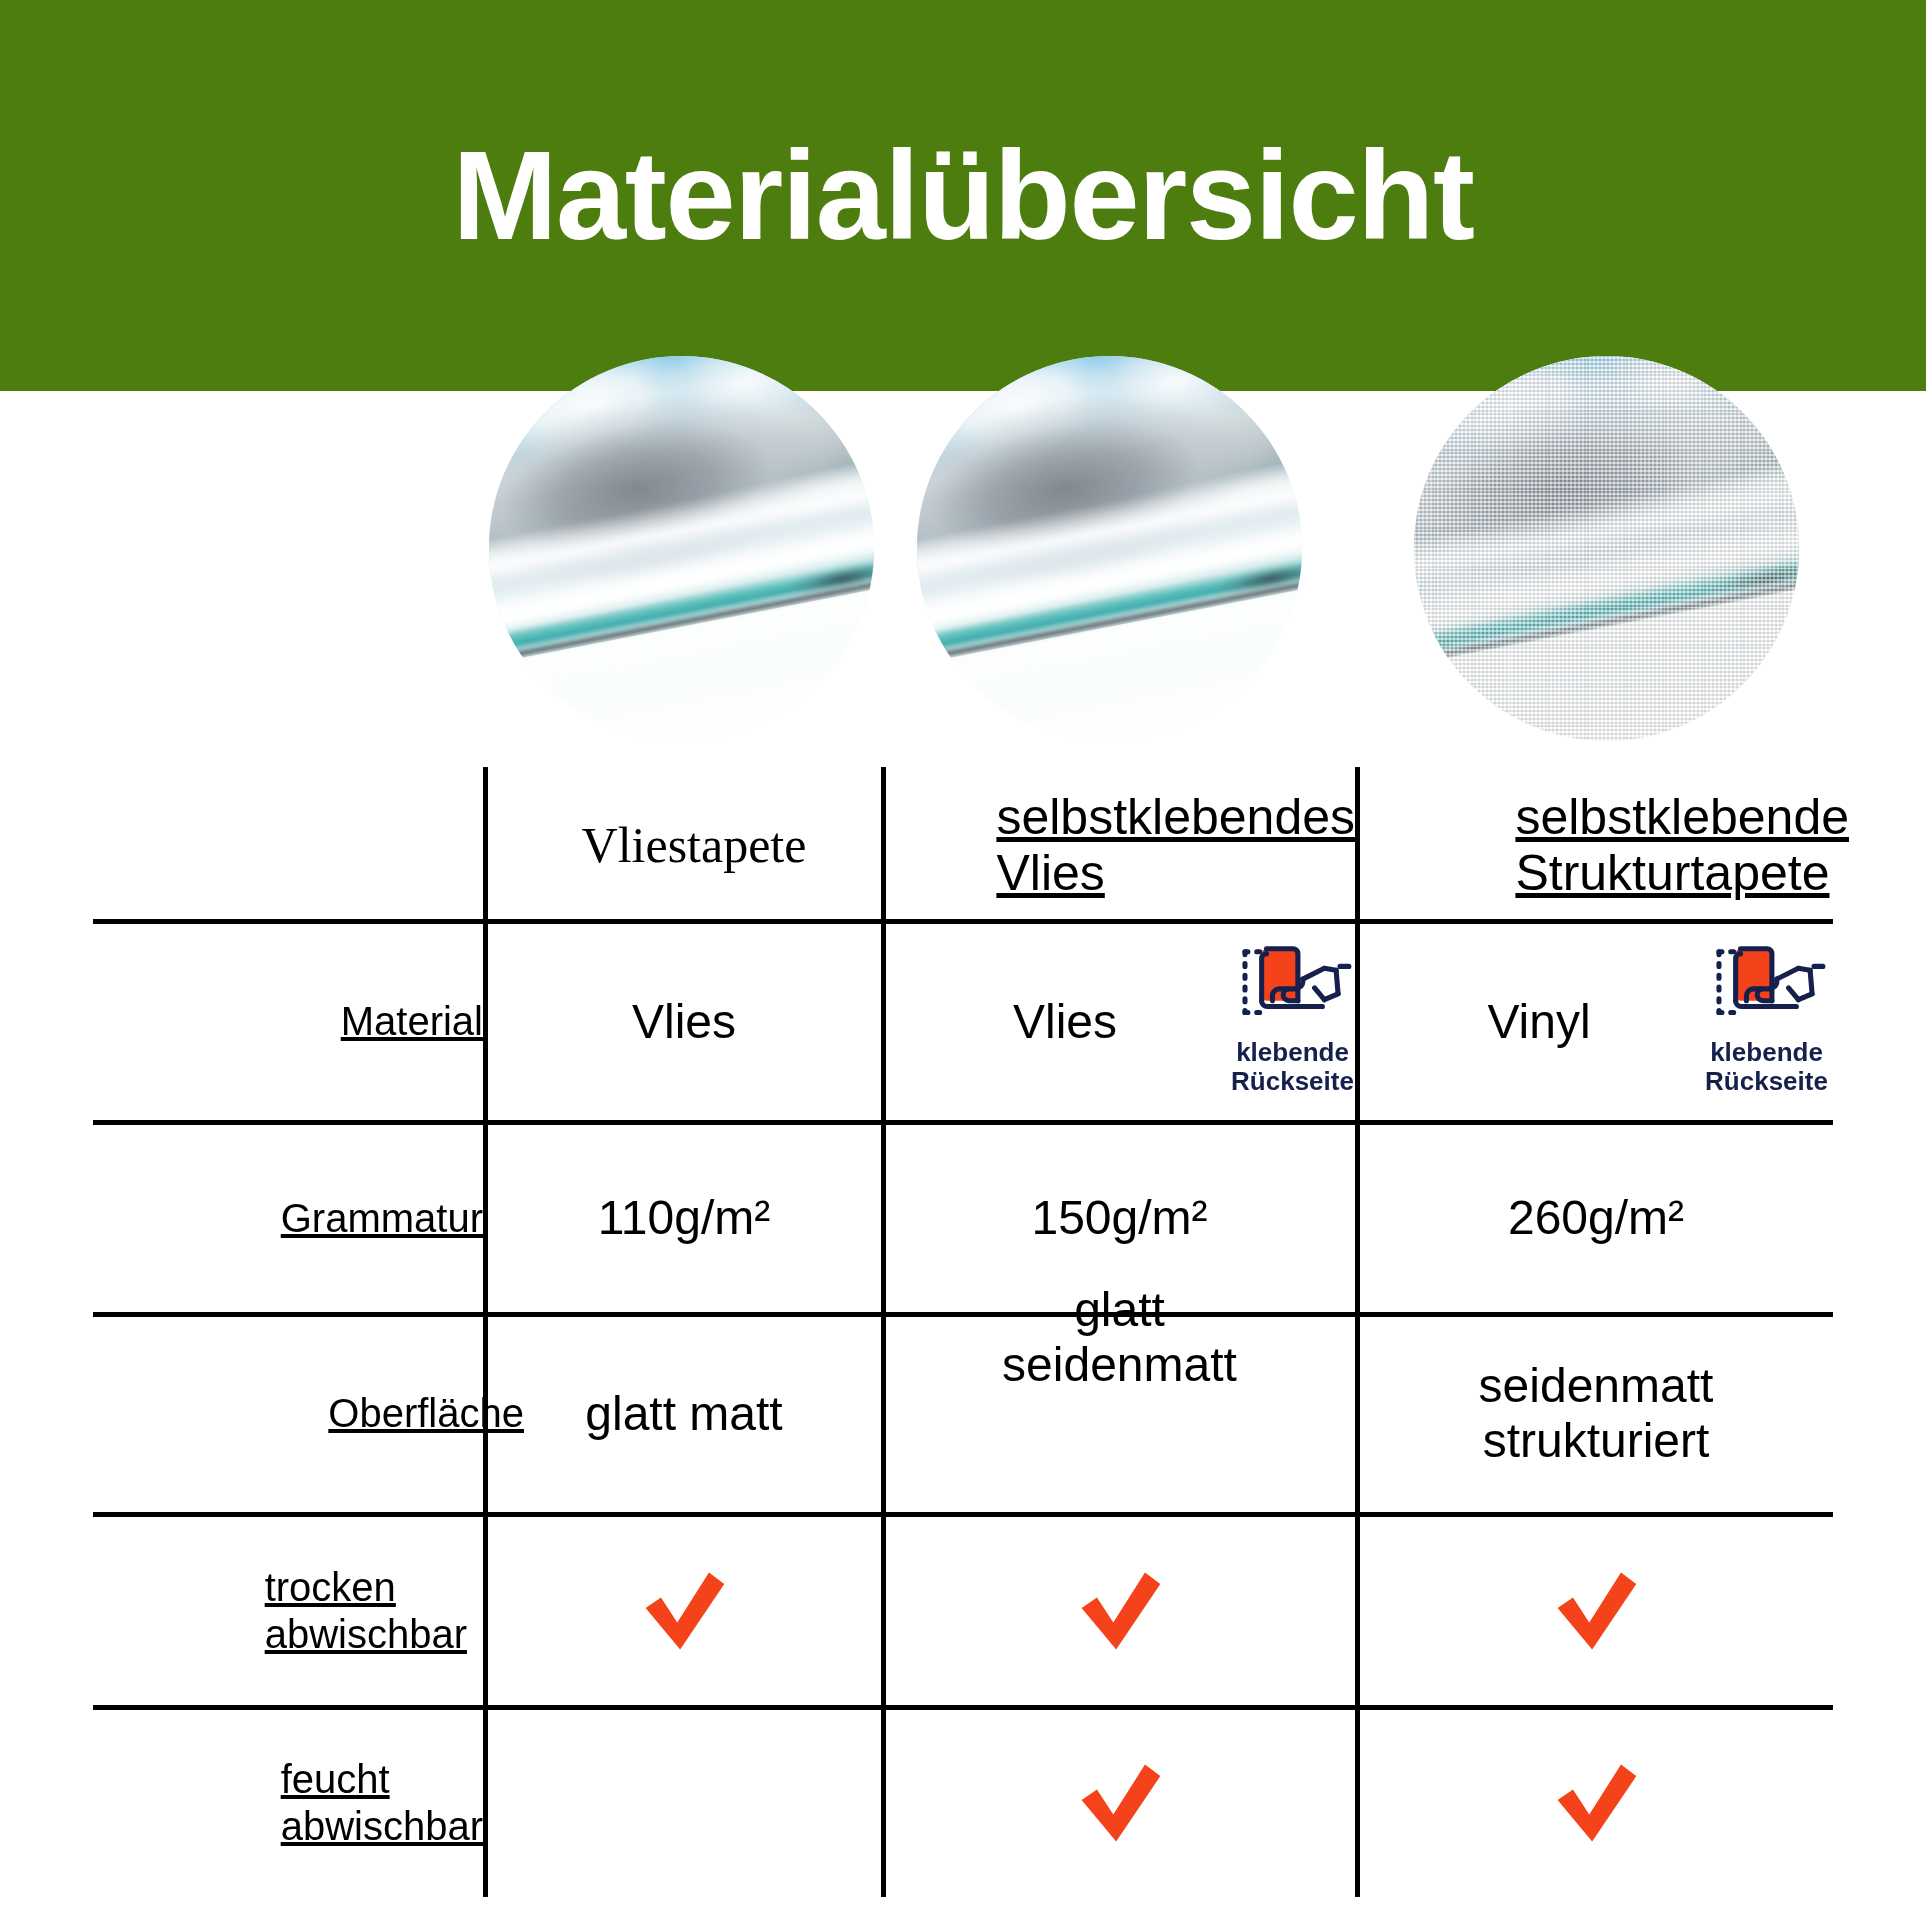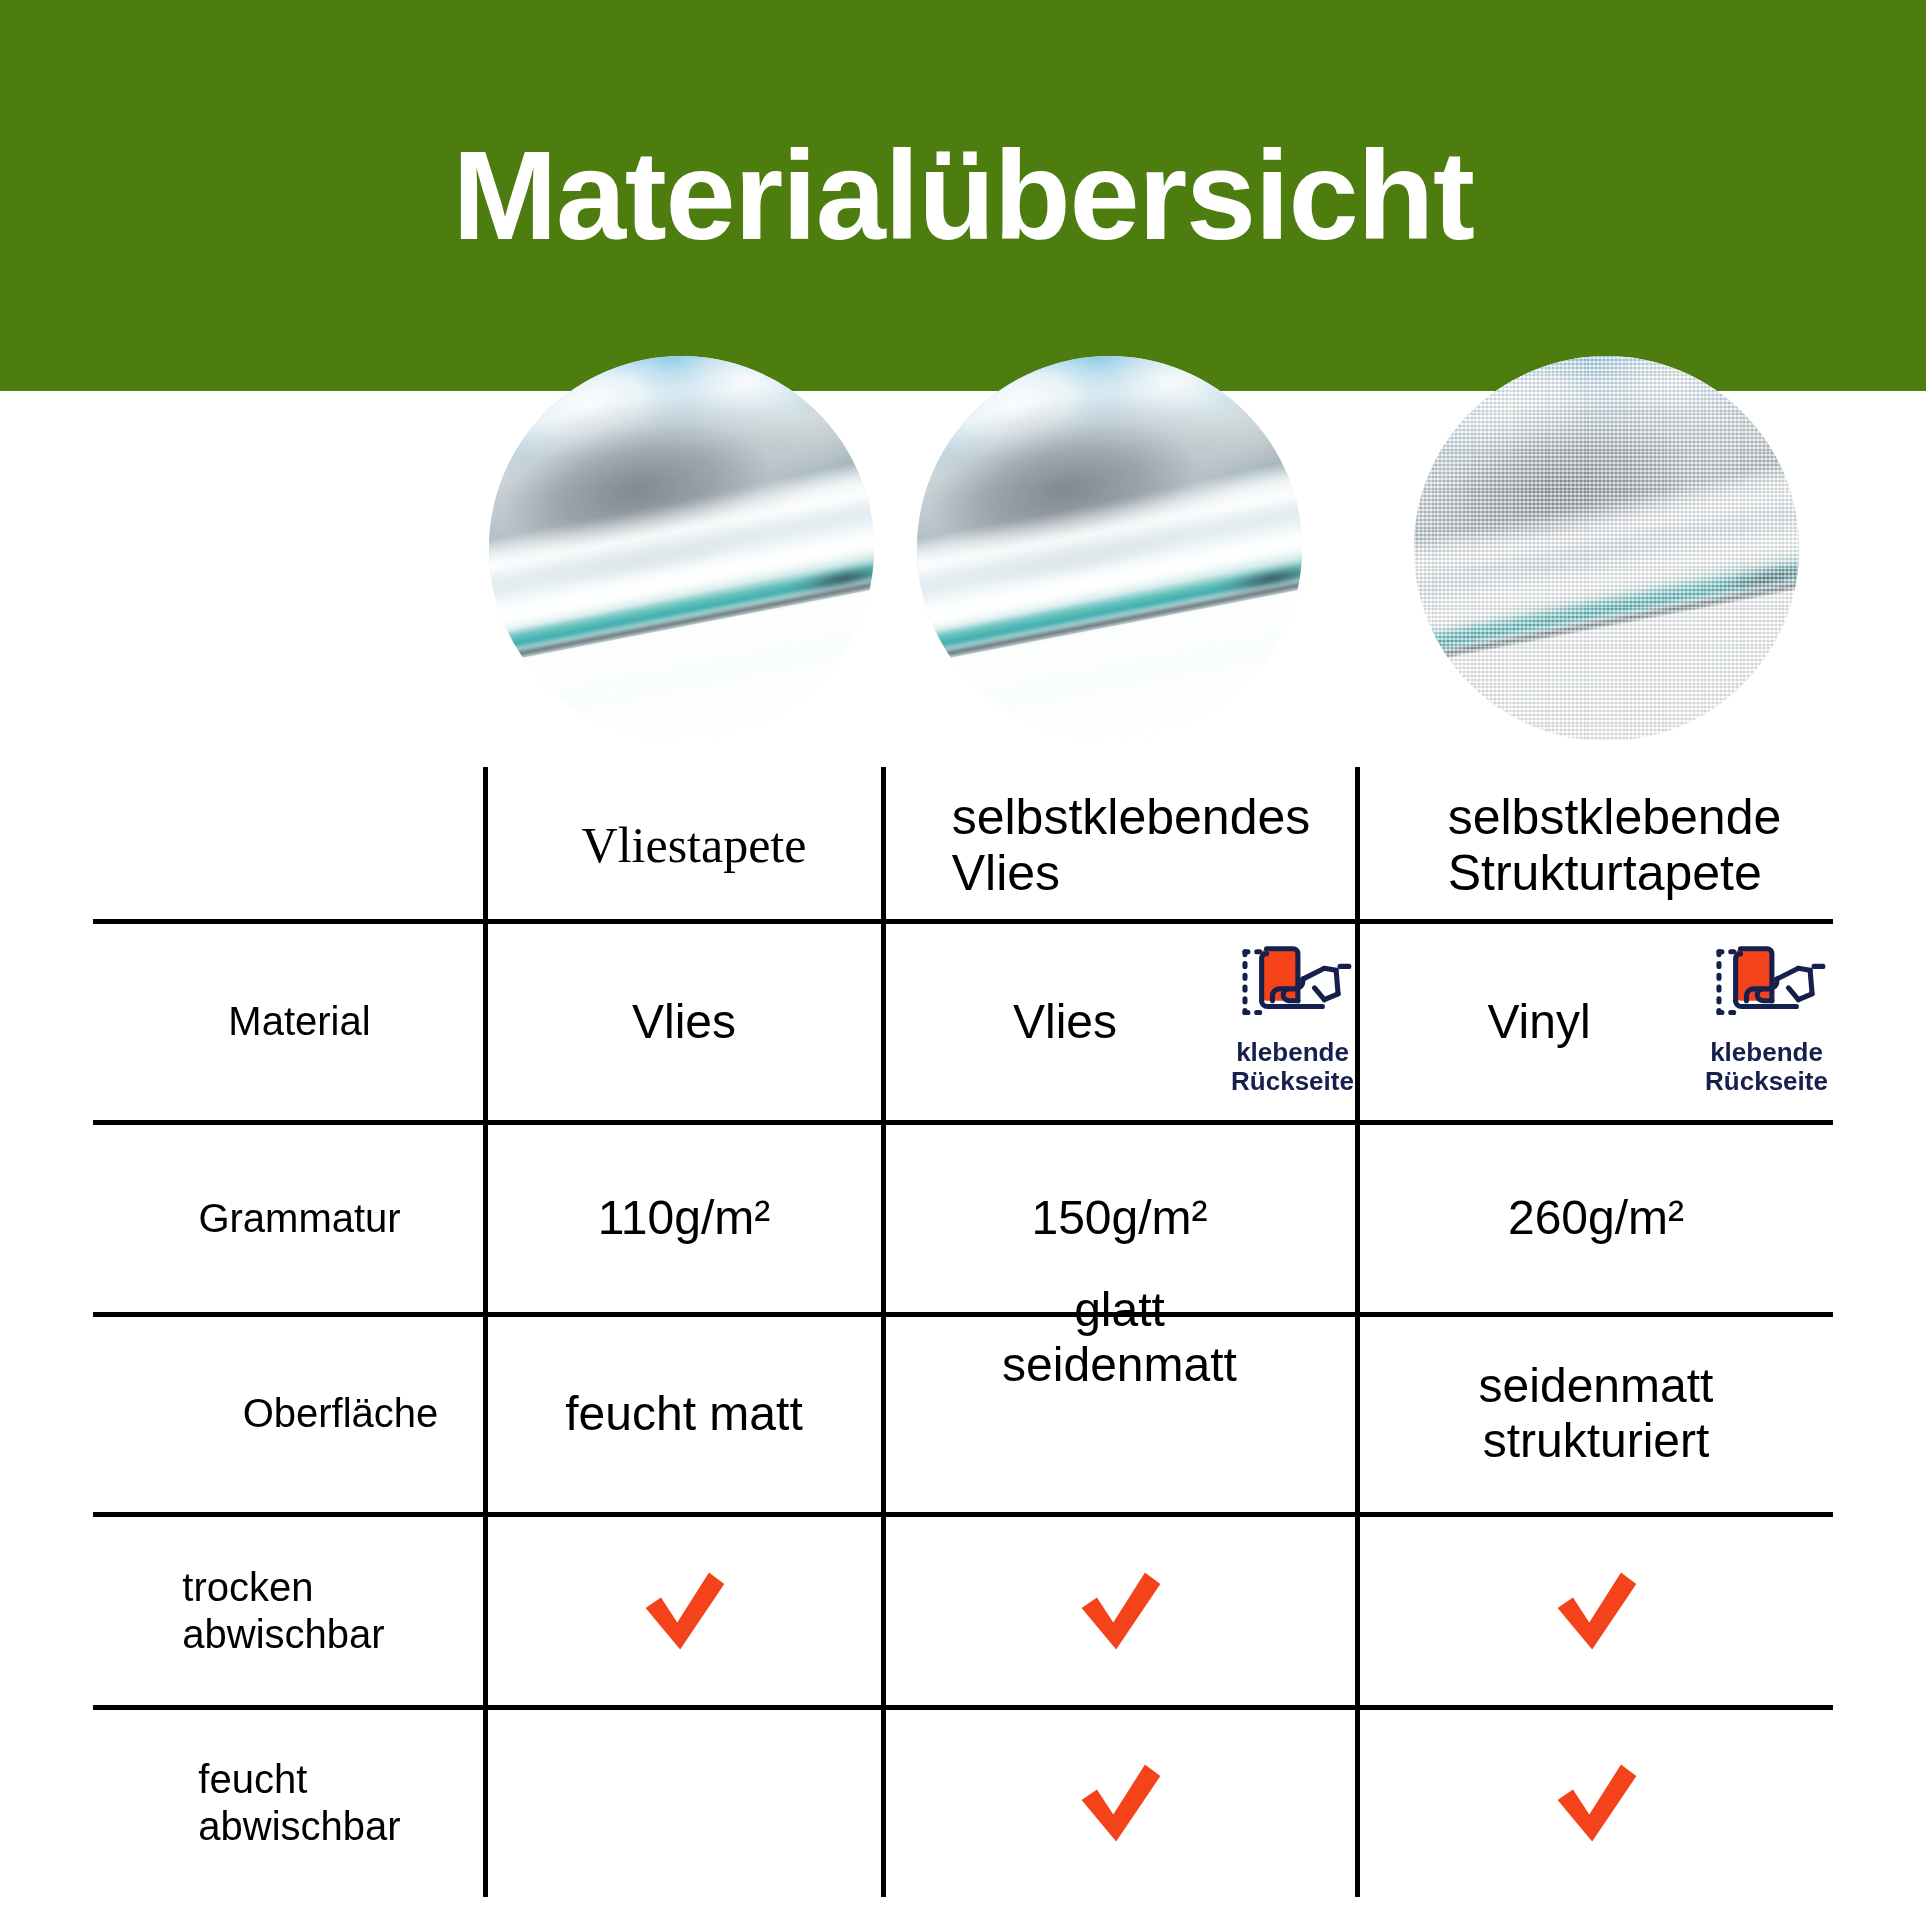--- a/index.html
+++ b/index.html
@@ -167,21 +167,21 @@
     mix-blend-mode:normal;
   }
 
   
   .table { position:absolute; left:0; top:0; width:1926px; height:1926px; }
   .hrule { position:absolute; height:4.5px; background:#000000; left:93px; width:1740px; }
   .vrule { position:absolute; width:4.5px; background:#000000; }
 
   .cell { position:absolute; display:flex; align-items:center; }
   .cell.center { justify-content:center; text-align:center; }
-  .cell.left { justify-content:center; }
+  .cell.left { justify-content:flex-end;text-decoration:underline; }
   .cell span.txt { font-size:48px; color:#000000; line-height:1.14; font-weight:400; }
   .cell span.hdr { font-size:50px; color:#000000; line-height:1.12; font-weight:400; }
   .cell span.rowlabel { font-size:40px; color:#000000; line-height:1.18; font-weight:400; }
 
   
   .check { width:96px; height:96px; display:block; }
 
   
   .badge {
     position:absolute;
@@ -359,21 +359,21 @@
     <span class="txt">150g/m²</span>
   </div>
   <div class="cell center" style="left:1359px; top:1125px; width:474px; height:187px;">
     <span class="txt">260g/m²</span>
   </div>
 
   <div class="cell left" style="left:116px; top:1316px; width:367px; height:196px;margin-left:41px;">
     <span class="rowlabel" style="white-space:pre-line;">Oberfläche</span>
   </div>
   <div class="cell center" style="left:487px; top:1316px; width:394px; height:196px;">
-    <span class="txt">feucht matt</span>
+    <span class="txt">glatt matt</span>
   </div>
   <div class="cell center" style="left:885px; top:1240px; width:469px; height:196px;">
     <span class="txt" style="white-space:pre-line;">glatt
 seidenmatt</span>
   </div>
   <div class="cell center" style="left:1359px; top:1316px; width:474px; height:196px;">
     <span class="txt" style="white-space:pre-line;">seidenmatt
 strukturiert</span>
   </div>
 

